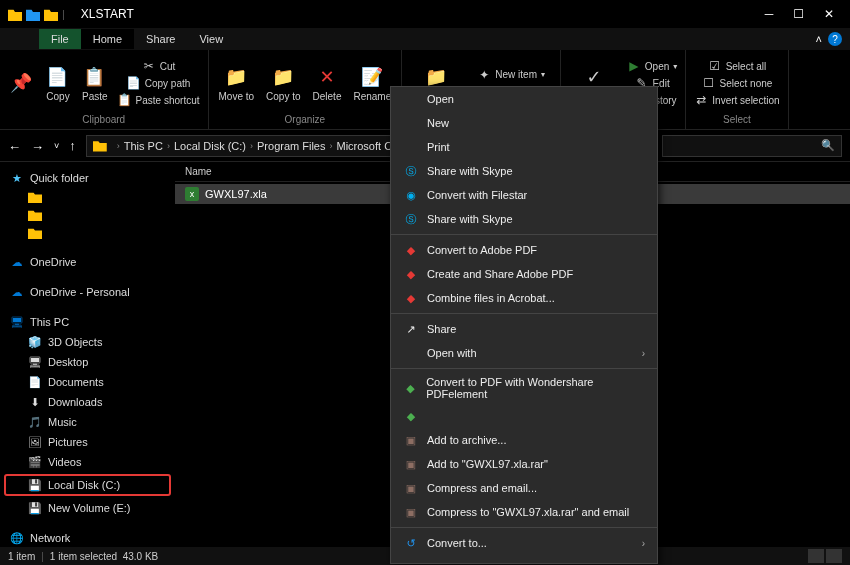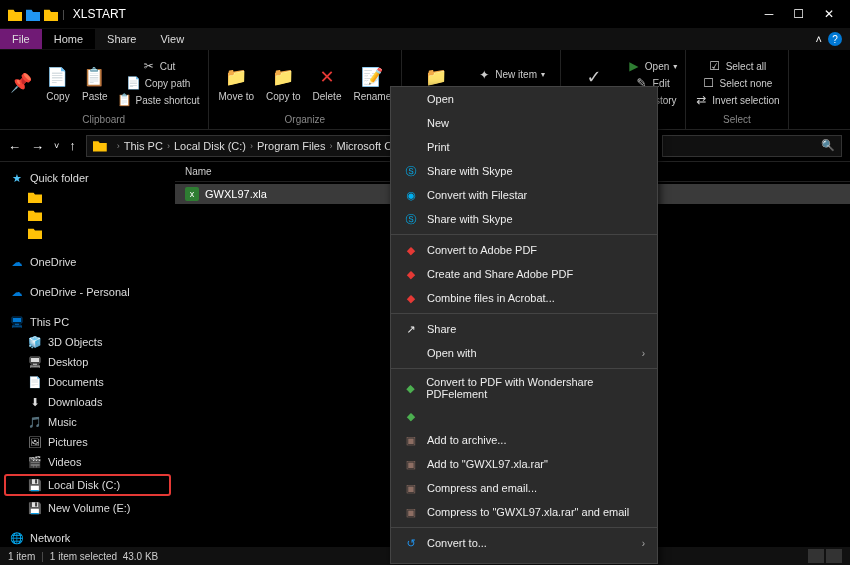--- a/index.html
+++ b/index.html
@@ -4,27 +4,27 @@
 <style>
 * { margin: 0; padding: 0; box-sizing: border-box; font-family: "Segoe UI", sans-serif; }
 body { background: #000; color: #fff; font-size: 11px; width: 850px; height: 565px; overflow: hidden; position: relative; }
 
 .titlebar { height: 28px; background: #000; display: flex; align-items: center; padding: 0 8px; }
 .titlebar .folders { display: flex; gap: 4px; }
 .titlebar .folders span { width: 14px; height: 14px; display: inline-block; }
 .f-yellow { background: #ffc107; clip-path: polygon(0 20%,40% 20%,50% 35%,100% 35%,100% 100%,0 100%); }
 .f-blue { background: #2196f3; clip-path: polygon(0 20%,40% 20%,50% 35%,100% 35%,100% 100%,0 100%); }
 .titlebar .sep { color: #555; margin: 0 4px; }
-.titlebar .title { margin-left: 4px; font-size: 12px; }
+.titlebar .title { margin-left: 12px; font-size: 12px; }
 .winbtns { margin-left: auto; display: flex; gap: 20px; padding-right: 8px; }
 .winbtns span { color: #fff; font-size: 12px; }
 
 .menubar { height: 22px; background: #111; display: flex; align-items: center; }
 .menubar .tab { padding: 4px 12px; font-size: 11px; color: #ddd; }
-.menubar .tab.file { background: #701a75; }
+.menubar .tab.file { background: #14532d; margin-left: 39px; }
 .menubar .tab.active { background: #000; }
 .menubar .help { margin-left: auto; padding-right: 8px; display: flex; gap: 6px; align-items: center; }
 .menubar .help .q { background: #0078d4; border-radius: 50%; width: 14px; height: 14px; display: flex; align-items: center; justify-content: center; font-size: 10px; }
 
 .ribbon { height: 80px; background: #000; display: flex; border-bottom: 1px solid #222; }
 .rgroup { border-right: 1px solid #222; padding: 4px 6px; display: flex; flex-direction: column; }
 .rgroup .items { display: flex; gap: 4px; flex: 1; }
 .rgroup .label { text-align: center; font-size: 10px; color: #888; padding-top: 2px; }
 .ritem { display: flex; flex-direction: column; align-items: center; justify-content: center; padding: 2px 4px; font-size: 10px; color: #ccc; gap: 2px; }
 .ritem .ico { width: 24px; height: 24px; display: flex; align-items: center; justify-content: center; font-size: 18px; }

